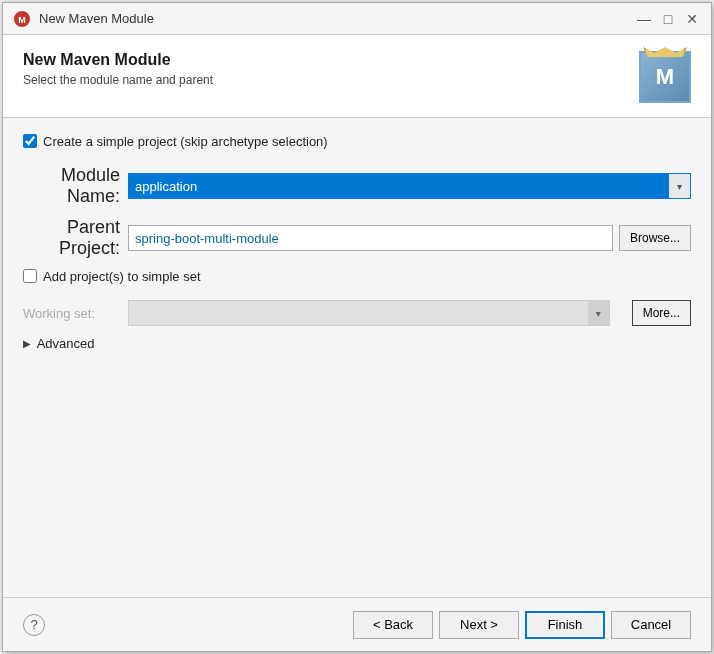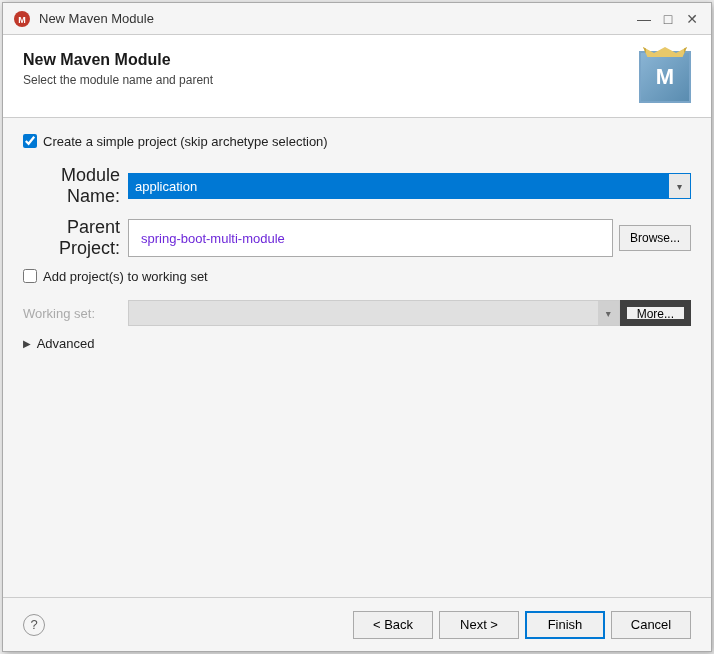--- a/index.html
+++ b/index.html
@@ -167,27 +167,27 @@
       border: 1px solid #0078d4;
       border-right: none;
       padding: 2px 6px;
       font-size: 13px;
       outline: none;
       background: #0078d4;
       color: white;
     }
     .form-input-parent {
       flex: 1;
-      height: 38px;
+      height: 26px;
       border: 1px solid #aaa;
-      padding: 2px 12px;
+      padding: 2px 6px;
       font-size: 13px;
       outline: none;
       background: white;
-      color: #6d28d9;
+      color: #0369a1;
     }
     .browse-btn {
       margin-left: 6px;
       height: 26px;
       padding: 0 10px;
       border: 1px solid #aaa;
       background: #f0f0f0;
       font-size: 12px;
       cursor: pointer;
       white-space: nowrap;
@@ -229,24 +229,24 @@
       border: 1px solid #ccc;
       border-left: none;
       display: flex;
       align-items: center;
       justify-content: center;
       font-size: 10px;
       color: #666;
       cursor: pointer;
     }
     .more-btn {
-      margin-left: 0;
+      margin-left: 22px;
       height: 26px;
       padding: 0 10px;
-      border: 7px solid #404040;
+      border: 1px solid #404040;
       background: #f0f0f0;
       font-size: 12px;
       cursor: pointer;
     }
     .advanced-row {
       display: flex;
       align-items: center;
       gap: 6px;
       margin-top: 10px;
       cursor: pointer;
@@ -351,21 +351,21 @@
     </div>
 
     <div class="form-row">
       <span class="form-label">Parent Project:</span>
       <input type="text" class="form-input-parent" value="spring-boot-multi-module" style="">
       <button class="browse-btn">Browse...</button>
     </div>
 
     <div class="checkbox-row">
       <input type="checkbox" style="">
-      <label class="checkbox-label">Add project(s) to working set</label>
+      <label class="checkbox-label">Add project(s) to simple set</label>
     </div>
 
     <div class="working-set-row">
       <span class="working-set-label">Working set:</span>
       <div class="working-set-input-container">
         <input type="text" class="working-set-input" disabled="" style="">
         <div class="working-set-arrow">▾</div>
       </div>
       <button class="more-btn">More...</button>
     </div>

